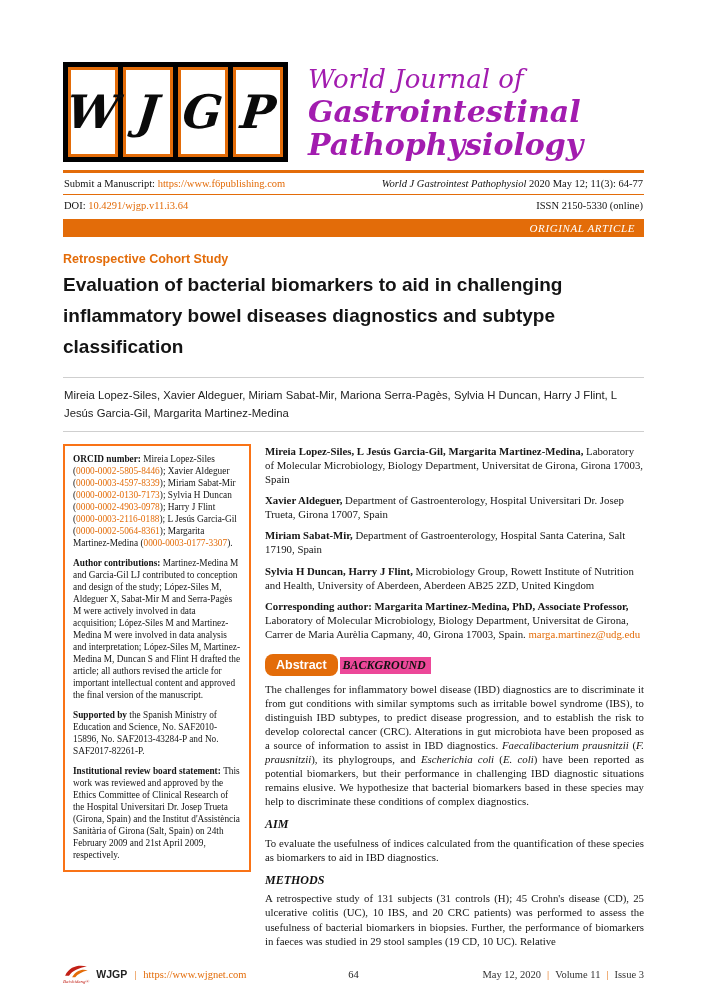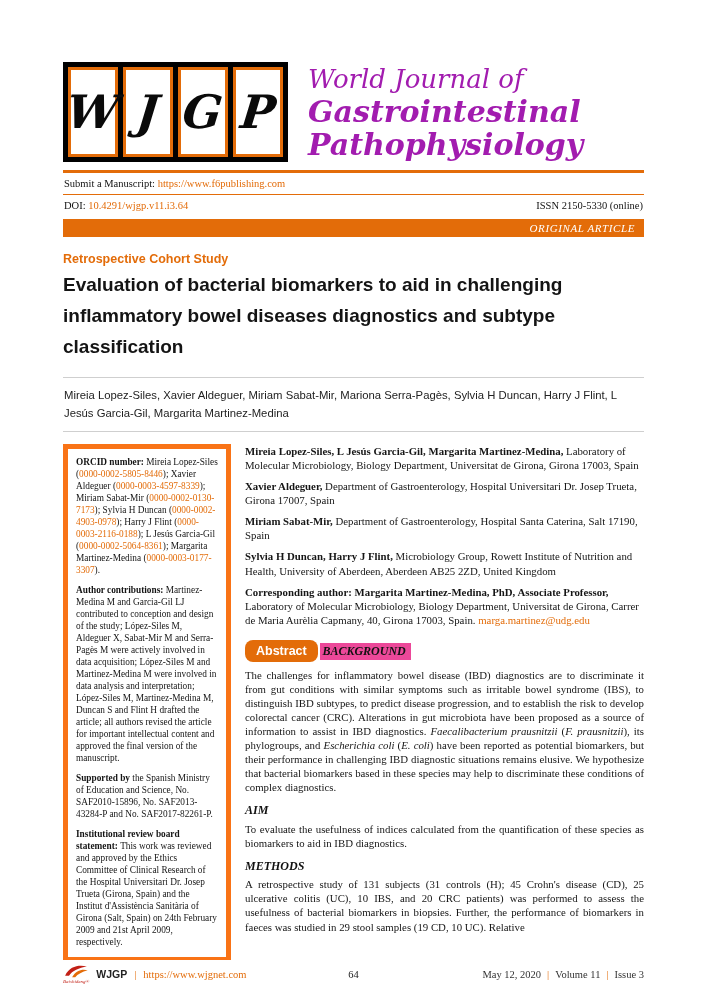--- a/index.html
+++ b/index.html
@@ -30,21 +30,21 @@
   .study-type { color:var(--accent,#E36C09); font-family:"Liberation Sans",sans-serif;
                 font-weight:bold; font-size:12.5px; margin-top:15px; }
   .title { font-family:"Liberation Sans",sans-serif; font-weight:bold; font-size:19px;
            line-height:1.62; color:#141414; margin-top:4px; }
   .authors-wrap { margin-top:15px; border-top:1px solid #cfcfcf; border-bottom:1px solid #cfcfcf;
                   padding:9px 1px; }
   .authors { font-family:"Liberation Sans",sans-serif; font-size:11.3px; line-height:1.55; color:#222; }
 
   
   .columns { display:flex; gap:14px; margin-top:12px; }
-  .sidebox { flex:none; width:168px; border:5px solid #f97316; padding:8px;
+  .sidebox { flex:none; width:188px; border:2px solid #f97316; padding:8px;
              font-size:9.3px; line-height:1.29; color:#151515; align-self:flex-start; }
   .sidebox p { margin-bottom:8px; text-align:left; }
   .sidebox p:last-child { margin-bottom:0; }
   .maincol { flex:1; font-size:10.8px; line-height:1.3; color:#151515; }
   .affil { margin-bottom:7px; text-align:left; }
   .abstract-badge { display:inline-block; background:var(--accent,#E36C09); color:#fff;
                     font-family:"Liberation Sans",sans-serif; font-weight:bold; font-size:12.5px;
                     padding:3px 11px; border-radius:8px; margin:4px 0 6px 0; }
   .sec-label { font-style:italic; font-weight:bold; font-size:12px; margin:9px 0 3px 0; color:#111; }
   .sec-label.highlight { background:#ec4899; display:inline-block; padding:1px 5px 1px 2px; }
@@ -92,20 +92,21 @@
         <div class="jt1">World Journal of</div>
         <div class="jt2">Gastrointestinal</div>
         <div class="jt2">Pathophysiology</div>
       </div>
     </header>
 
     <div class="rule-thick"></div>
 
     <div class="meta-row">
       <span><span class="seg-p">Submit a Manuscript: </span><span class="seg-a">https://www.f6publishing.com</span></span>
+      <span><span class="seg-i">World J Gastrointest Pathophysiol</span><span class="seg-p"> 2020 May 12; 11(3): 64-77</span></span>
     </div>
 
     <div class="rule-thin"></div>
 
     <div class="meta-row">
       <span><span class="seg-p">DOI: </span><span class="seg-a">10.4291/wjgp.v11.i3.64</span></span>
       <span>ISSN 2150-5330 (online)</span>
     </div>
 
     <div class="banner">

